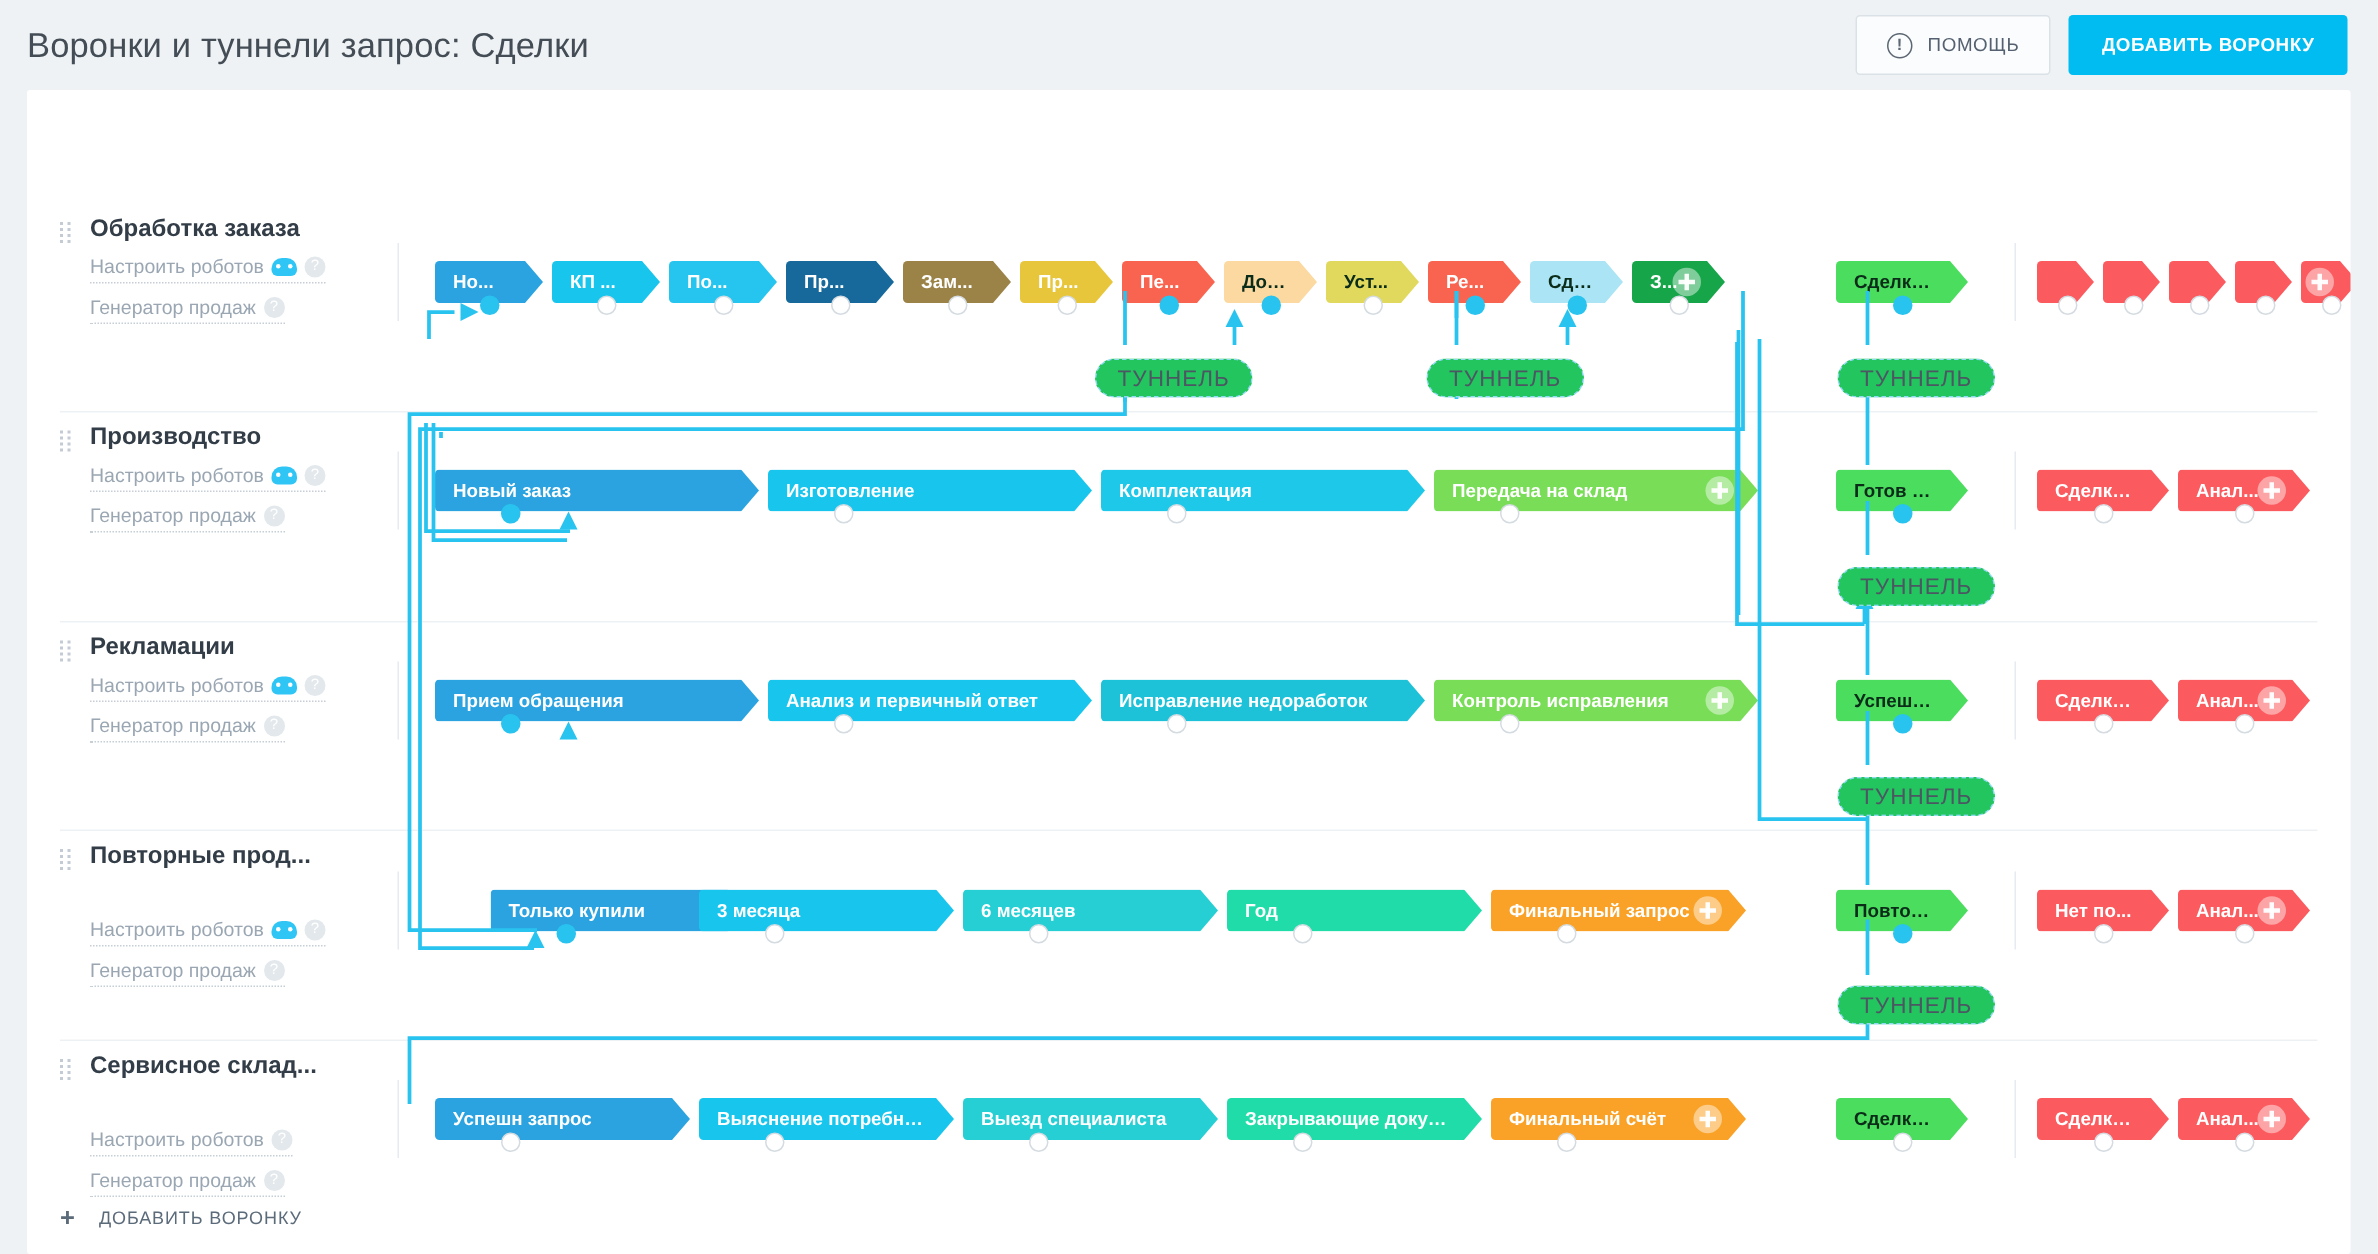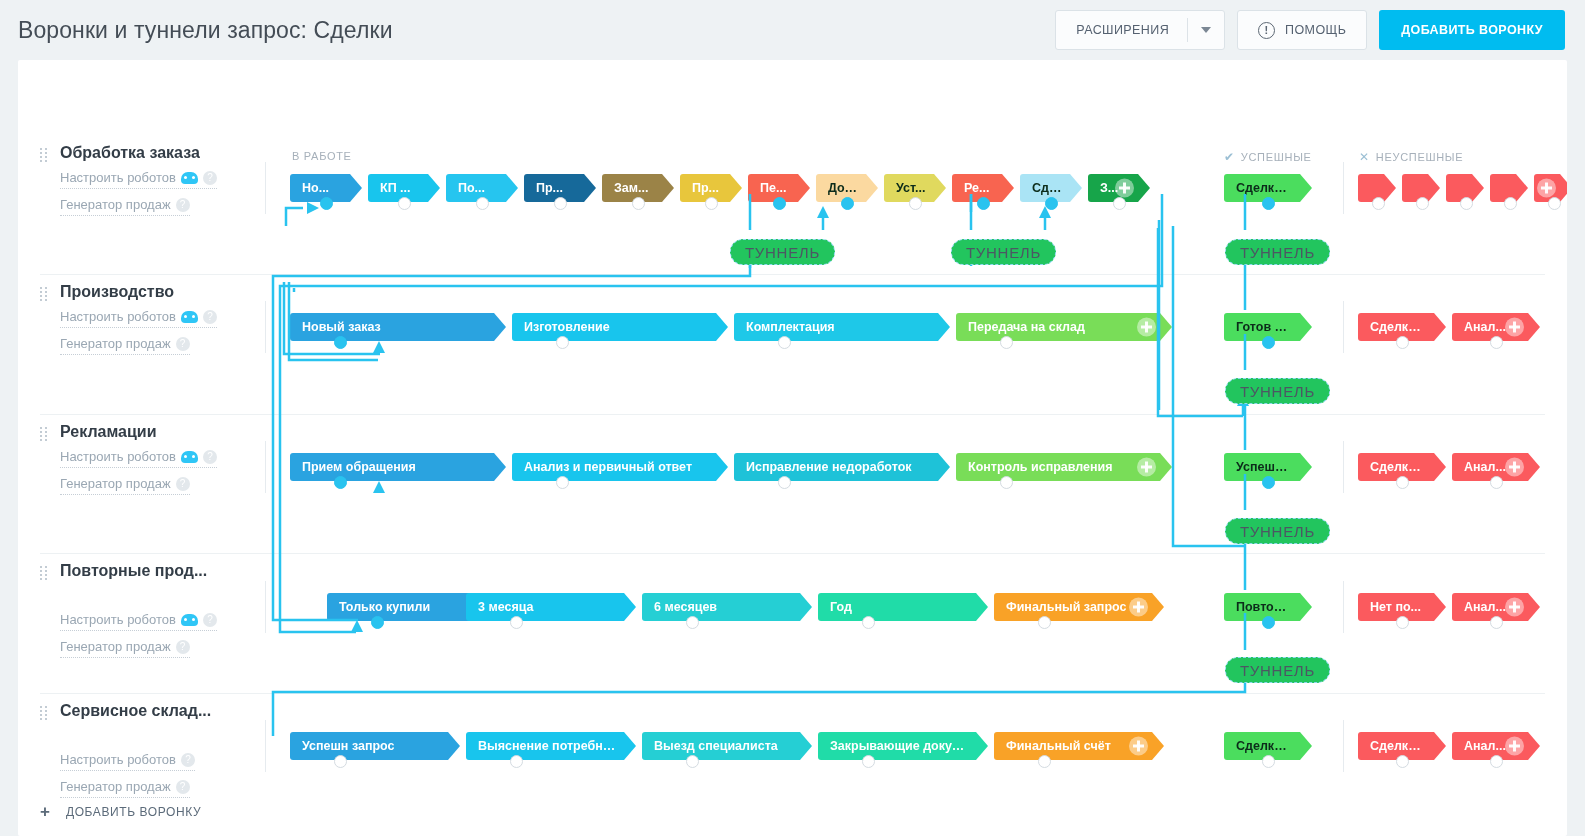--- a/index.html
+++ b/index.html
@@ -247,49 +247,31 @@
   .add-funnel .t {
     font-size: 12px; letter-spacing: .6px; color: #5c6b7a;
   }
 </style>
 </head>
 <body>
 
 <div class="header">
   <div class="page-title">Воронки и туннели запрос: Сделки</div>
   <div class="header-actions">
-    <div class="btn btn-white btn-ext">
-      <span class="lbl">РАСШИРЕНИЯ</span>
-      <span class="divider"></span>
-      <span class="caret">
-          <i class="caret-glyph"></i>
-        </span>
-    </div>
     <div class="btn btn-white btn-help">
       <span class="help-icon">!</span>
       <span>ПОМОЩЬ</span>
     </div>
     <div class="btn btn-primary">ДОБАВИТЬ ВОРОНКУ</div>
   </div>
 </div>
 
 <div class="board">
   <div class="board-scroll">
 
-    <div class="col-labels">
-      <div class="col-label" style="left:274px;top:90px">В РАБОТЕ</div>
-      <div class="col-label" style="left:1206px;top:90px">
-        <span class="check-icon">✔</span>
-        <span>УСПЕШНЫЕ</span>
-      </div>
-      <div class="col-label" style="left:1341px;top:90px">
-        <span class="check-icon">✕</span>
-        <span>НЕУСПЕШНЫЕ</span>
-      </div>
-    </div>
 
     <svg class="wires" width="1549" height="776">
       <g fill="none" stroke="#29c3ef" stroke-width="2.5">
 
         <path d="M732,134 L732,170"></path>
         <path d="M732,192 L732,216 L255,216 L255,560 L340,560"></path>
 
         <path d="M268,166 L268,148 L285,148"></path>
         <path d="M732,192 L732,208"></path>
 

